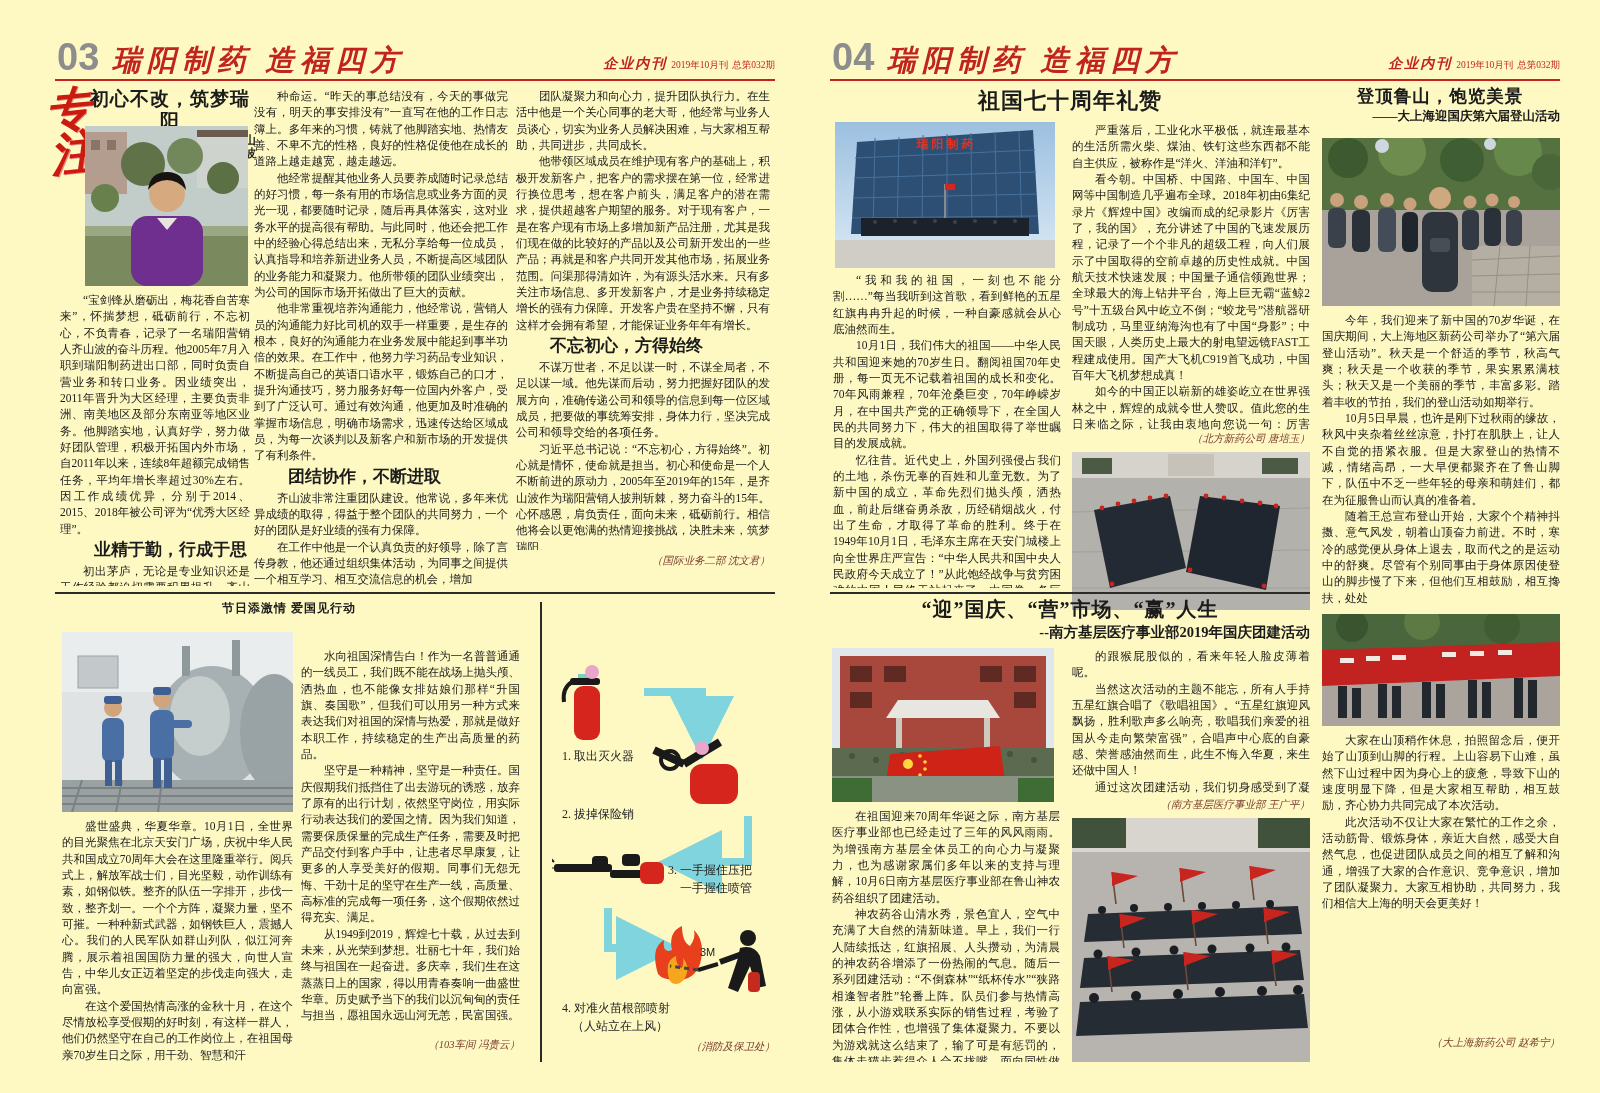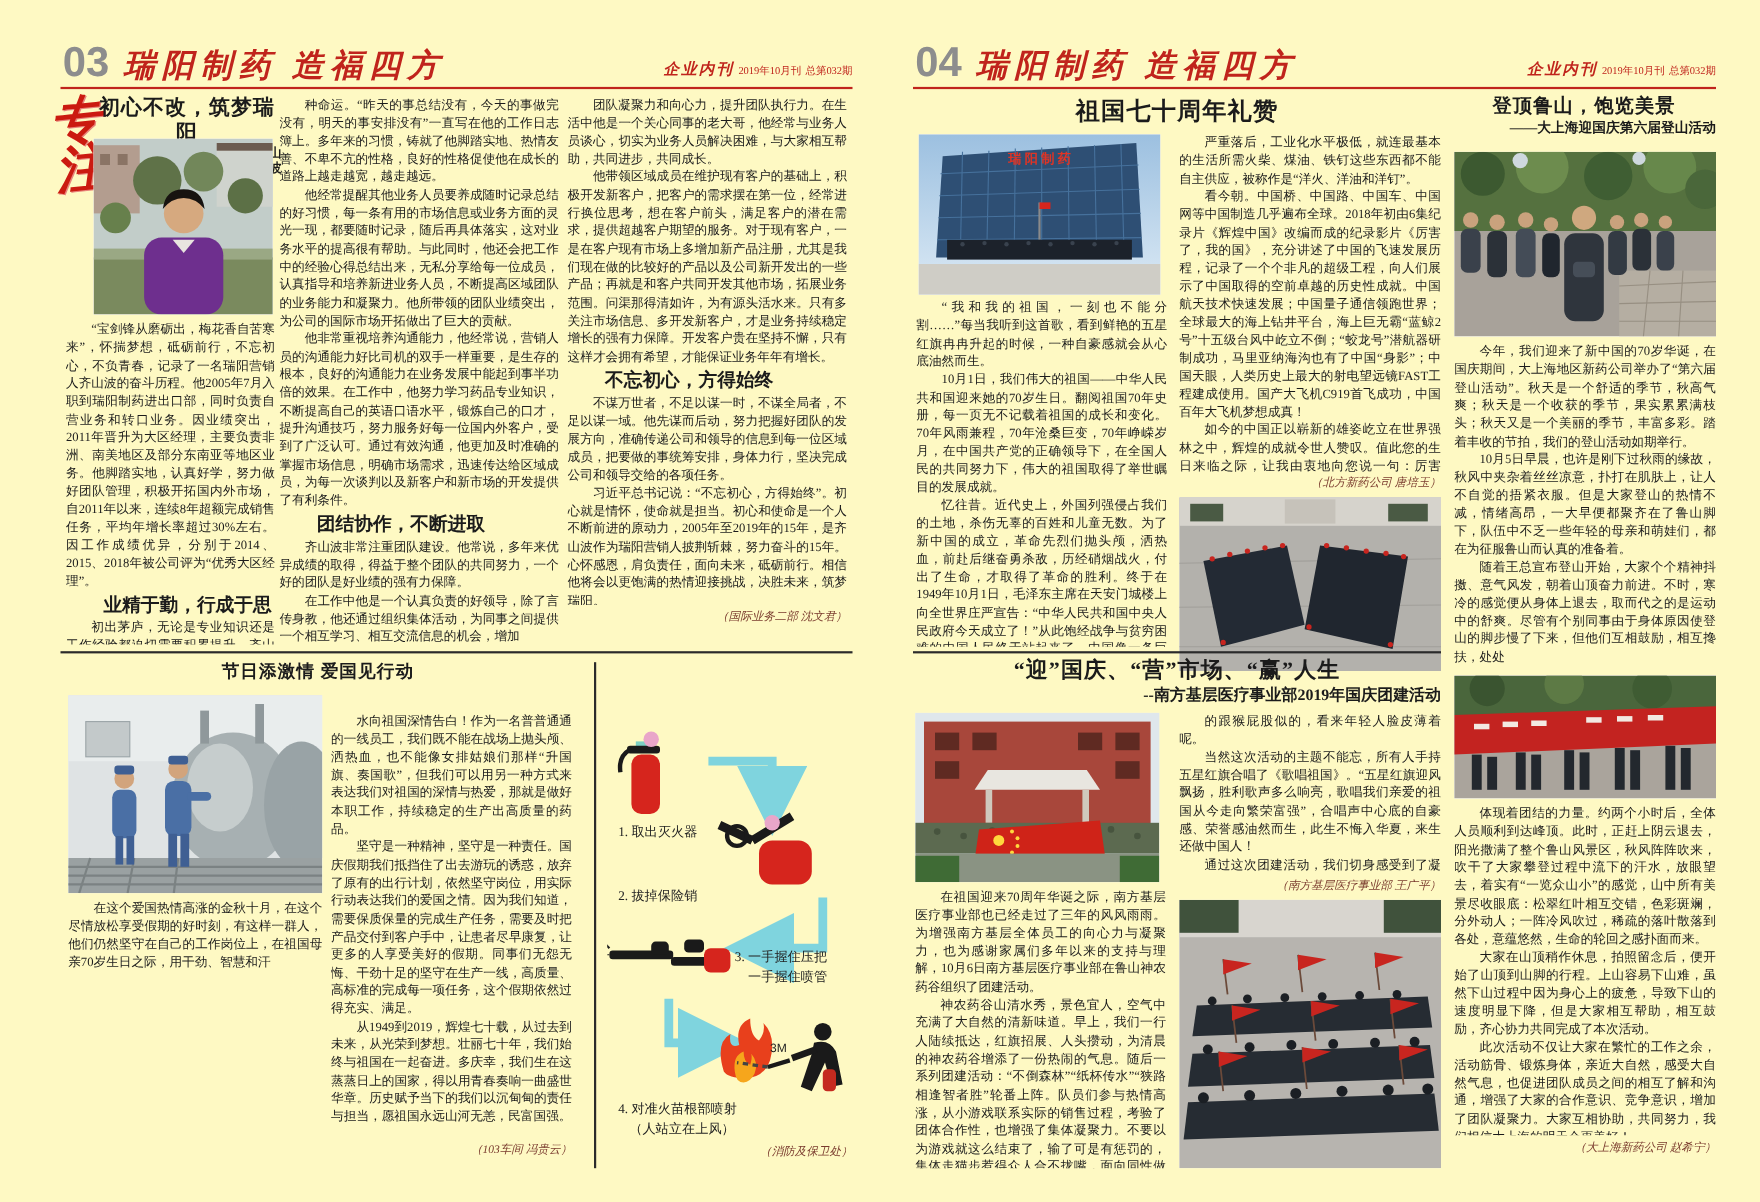--- a/index.html
+++ b/index.html
@@ -93,21 +93,21 @@
     <p>团队凝聚力和向心力，提升团队执行力。在生活中他是一个关心同事的老大哥，他经常与业务人员谈心，切实为业务人员解决困难，与大家相互帮助，共同进步，共同成长。</p>
     <p>他带领区域成员在维护现有客户的基础上，积极开发新客户，把客户的需求摆在第一位，经常进行换位思考，想在客户前头，满足客户的潜在需求，提供超越客户期望的服务。对于现有客户，一是在客户现有市场上多增加新产品注册，尤其是我们现在做的比较好的产品以及公司新开发出的一些产品；再就是和客户共同开发其他市场，拓展业务范围。问渠那得清如许，为有源头活水来。只有多关注市场信息、多开发新客户，才是业务持续稳定增长的强有力保障。开发客户贵在坚持不懈，只有这样才会拥有希望，才能保证业务年年有增长。</p>
     <h4>不忘初心，方得始终</h4>
     <p>不谋万世者，不足以谋一时，不谋全局者，不足以谋一域。他先谋而后动，努力把握好团队的发展方向，准确传递公司和领导的信息到每一位区域成员，把要做的事统筹安排，身体力行，坚决完成公司和领导交给的各项任务。</p>
     <p>习近平总书记说：“不忘初心，方得始终”。初心就是情怀，使命就是担当。初心和使命是一个人不断前进的原动力，2005年至2019年的15年，是齐山波作为瑞阳营销人披荆斩棘，努力奋斗的15年。心怀感恩，肩负责任，面向未来，砥砺前行。相信他将会以更饱满的热情迎接挑战，决胜未来，筑梦瑞阳。</p>
   </div>
   <div class="abs byline" style="left:516px;top:554px;width:254px;">（国际业务二部 沈文君）</div>
 
   <div class="abs darkrule" style="left:55px;top:592px;width:720px;"></div>
 
-  <div class="abs atitle" style="left:58px;top:602px;width:462px;font-size:16px;">节日添激情  爱国见行动</div>
+  <div class="abs atitle" style="left:58px;top:602px;width:462px;font-size:12px;">节日添激情  爱国见行动</div>
 
   <div class="abs photo" style="left:62px;top:632px;width:231px;height:180px;">
     <svg width="231" height="180" viewBox="0 0 231 180">
       <rect width="231" height="180" fill="#dfe3e4"></rect>
       <rect x="0" y="0" width="231" height="60" fill="#e9eded"></rect>
       <rect x="16" y="24" width="40" height="32" fill="#c3c9ca" stroke="#9aa4a7"></rect>
       <ellipse cx="150" cy="96" rx="56" ry="62" fill="#a7b0b2"></ellipse>
       <ellipse cx="138" cy="84" rx="30" ry="40" fill="#c6cdcd"></ellipse>
       <ellipse cx="212" cy="100" rx="34" ry="58" fill="#99a3a6"></ellipse>
       <rect x="120" y="14" width="8" height="30" fill="#8f989b"></rect>
@@ -133,20 +133,21 @@
         <rect x="91" y="126" width="8" height="30" fill="#3f5f93"></rect>
           <rect x="102" y="126" width="8" height="30" fill="#3f5f93"></rect>
         <circle cx="100" cy="67" r="9" fill="#d2a47c"></circle>
           <rect x="91" y="55" width="18" height="8" rx="3" fill="#3f5f93"></rect>
         <rect x="108" y="88" width="22" height="8" rx="4" fill="#4a6fa5"></rect>
       </g>
     </svg>
   </div>
 
   <div class="abs col" style="left:62px;top:818px;width:231px;height:244px;">
+    <p>盛世盛典，华夏华章。10月1日，全世界的目光聚焦在北京天安门广场，庆祝中华人民共和国成立70周年大会在这里隆重举行。阅兵式上，解放军战士们，目光坚毅，动作训练有素，如钢似铁。整齐的队伍一字排开，步伐一致，整齐划一。一个个方阵，凝聚力量，坚不可摧。一种种新式武器，如钢铁巨人，震撼人心。我们的人民军队如群山列队，似江河奔腾，展示着祖国国防力量的强大，向世人宣告，中华儿女正迈着坚定的步伐走向强大，走向富强。</p>
     <p>在这个爱国热情高涨的金秋十月，在这个尽情放松享受假期的好时刻，有这样一群人，他们仍然坚守在自己的工作岗位上，在祖国母亲70岁生日之际，用干劲、智慧和汗</p>
   </div>
 
   <div class="abs col" style="left:301px;top:648px;width:219px;height:384px;">
     <p>水向祖国深情告白！作为一名普普通通的一线员工，我们既不能在战场上抛头颅、洒热血，也不能像女排姑娘们那样“升国旗、奏国歌”，但我们可以用另一种方式来表达我们对祖国的深情与热爱，那就是做好本职工作，持续稳定的生产出高质量的药品。</p>
     <p>坚守是一种精神，坚守是一种责任。国庆假期我们抵挡住了出去游玩的诱惑，放弃了原有的出行计划，依然坚守岗位，用实际行动表达我们的爱国之情。因为我们知道，需要保质保量的完成生产任务，需要及时把产品交付到客户手中，让患者尽早康复，让更多的人享受美好的假期。同事们无怨无悔、干劲十足的坚守在生产一线，高质量、高标准的完成每一项任务，这个假期依然过得充实、满足。</p>
     <p>从1949到2019，辉煌七十载，从过去到未来，从光荣到梦想。壮丽七十年，我们始终与祖国在一起奋进。多庆幸，我们生在这蒸蒸日上的国家，得以用青春奏响一曲盛世华章。历史赋予当下的我们以沉甸甸的责任与担当，愿祖国永远山河无恙，民富国强。</p>
   </div>
   <div class="abs byline" style="left:301px;top:1038px;width:219px;">（103车间 冯贵云）</div>
 
@@ -495,19 +496,18 @@
           <rect x="114" y="70" width="9" height="34"></rect>
           <rect x="146" y="66" width="9" height="38"></rect>
           <rect x="160" y="68" width="9" height="36"></rect>
         <rect x="192" y="64" width="9" height="40"></rect>
           <rect x="206" y="66" width="9" height="38"></rect>
       </g>
     </svg>
   </div>
 
   <div class="abs col" style="left:1322px;top:732px;width:238px;height:300px;">
-    <p>体现着团结的力量。约两个小时后，全体人员顺利到达峰顶。此时，正赶上阴云退去，阳光撒满了整个鲁山风景区，秋风阵阵吹来，吹干了大家攀登过程中流下的汗水，放眼望去，着实有“一览众山小”的感觉，山中所有美景尽收眼底：松翠红叶相互交错，色彩斑斓，分外动人；一阵冷风吹过，稀疏的落叶散落到各处，意蕴悠然，生命的轮回之感扑面而来。</p>
     <p>大家在山顶稍作休息，拍照留念后，便开始了山顶到山脚的行程。上山容易下山难，虽然下山过程中因为身心上的疲惫，导致下山的速度明显下降，但是大家相互帮助，相互鼓励，齐心协力共同完成了本次活动。</p>
     <p>此次活动不仅让大家在繁忙的工作之余，活动筋骨、锻炼身体，亲近大自然，感受大自然气息，也促进团队成员之间的相互了解和沟通，增强了大家的合作意识、竞争意识，增加了团队凝聚力。大家互相协助，共同努力，我们相信大上海的明天会更美好！</p>
   </div>
   <div class="abs byline" style="left:1322px;top:1036px;width:238px;">（大上海新药公司 赵希宁）</div>
 
 </div>
 
 </body></html>

